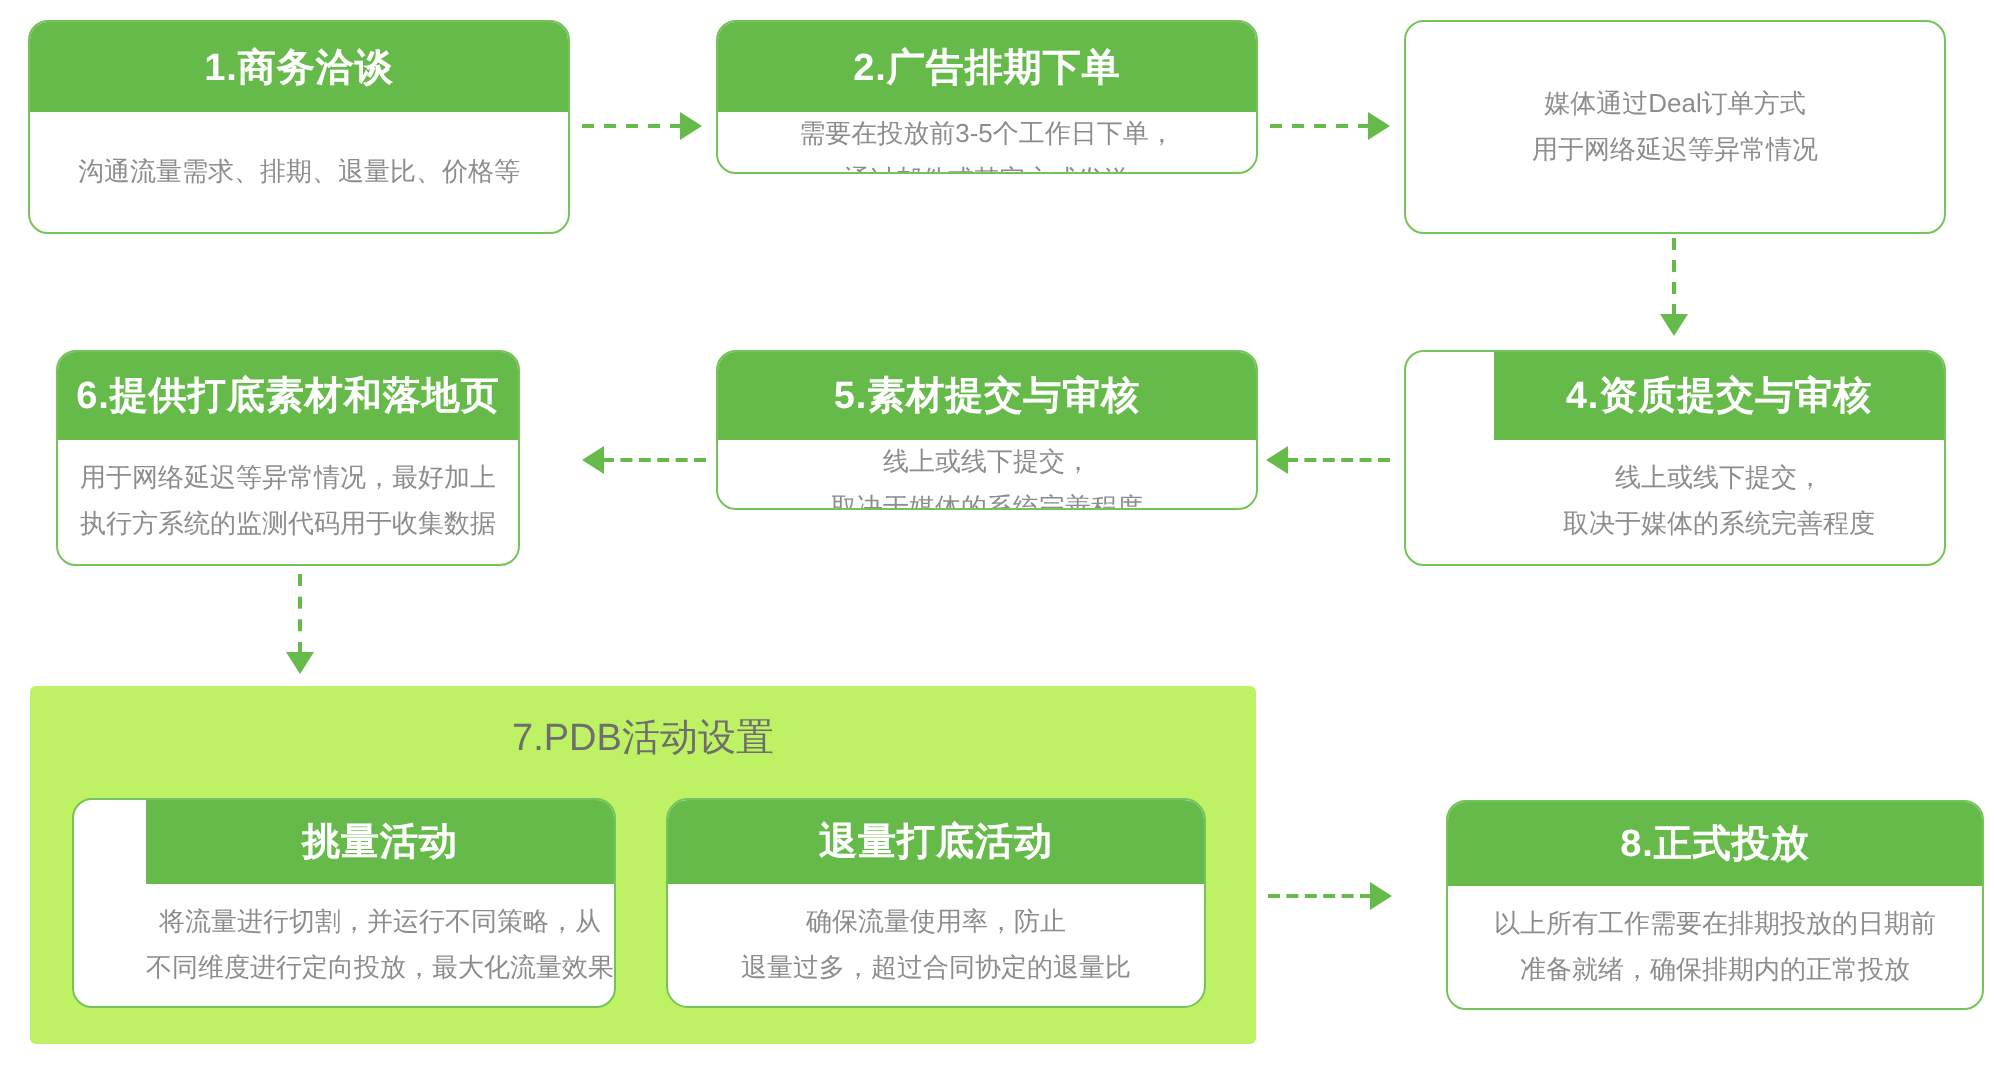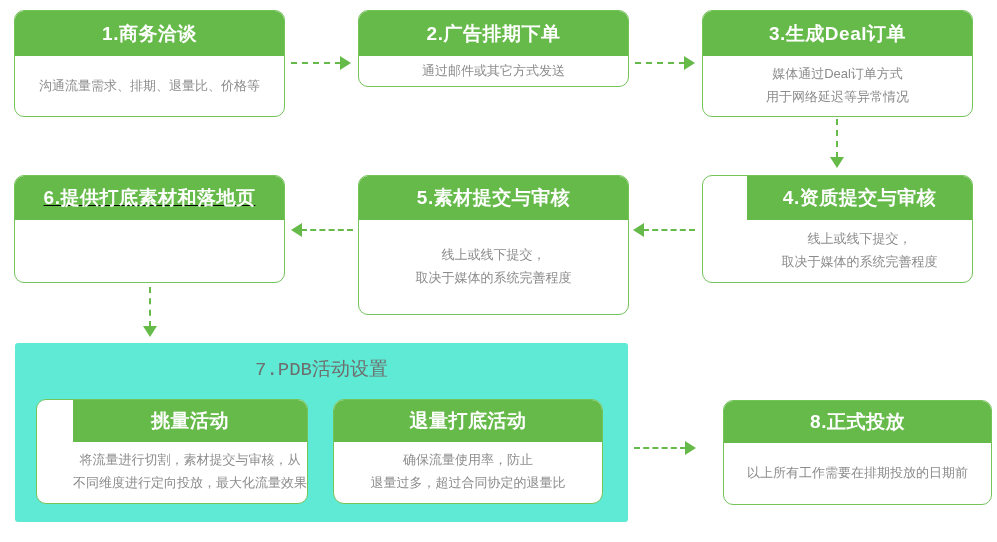--- a/index.html
+++ b/index.html
@@ -24,21 +24,21 @@
   .bd{
     flex:1 1 auto;display:flex;flex-direction:column;justify-content:center;
     text-align:center;font-size:13px;color:#8c8c8c;line-height:1.75;
   }
   .ln{display:block;}
 
   .hd45{height:45px;} .hd44{height:44px;} .hd42{height:42px;}
 
   
   .group{
-    position:absolute;background:#5eead4;border-radius:3px;font-family:Liberation Mono, monospace;
+    position:absolute;background:#bef264;border-radius:3px;
   }
   .group-title{
     margin-top:13px;text-align:center;font-size:19px;color:#6e6e6e;
   }
 
   
   .arrow-h{position:absolute;height:14px;}
   .arrow-h .line{position:absolute;top:6px;border-top:2px dashed #65ba49;}
   .arrow-h.dir-right .line{left:0;right:10px;}
   .arrow-h.dir-right .head{
@@ -57,22 +57,22 @@
   .arrow-v .head{
     position:absolute;bottom:0;left:0;width:0;height:0;
     border-left:7px solid transparent;border-right:7px solid transparent;
     border-top:11px solid #65ba49;
   }
 
   
   #b1{left:14px;top:10px;width:271px;height:107px;}
   #b2{left:358px;top:10px;width:271px;height:77px;}
   #b3{left:702px;top:10px;width:271px;height:107px;}
-  #b6{left:14px;top:175px;width:271px;height:108px;text-decoration:underline;}
-  #b5{left:358px;top:175px;width:271px;height:140px;}
+  #b6{left:28px;top:175px;width:232px;height:108px;}
+  #b5{left:358px;top:175px;width:271px;height:80px;}
   #b4{left:702px;top:175px;width:271px;height:108px;padding-left:44px;}
   #c7{left:15px;top:343px;width:613px;height:179px;}
   #s71{left:21px;top:56px;width:272px;height:105px;position:absolute;padding-left:36px;}
   #s72{left:318px;top:56px;width:270px;height:105px;position:absolute;border-radius:11px;}
   #b8{left:703px;top:400px;width:269px;height:105px;margin-left:20px;}
 
   #a12{left:291px;top:56px;width:60px;}
   #a23{left:635px;top:56px;width:60px;}
   #a34{left:830px;top:119px;height:49px;}
   #a45{left:633px;top:223px;width:62px;}
@@ -94,31 +94,31 @@
   </div>
 
   <div class="arrow-h dir-right" id="a12">
     <div class="line"></div>
     <div class="head"></div>
   </div>
 
   <div class="box" id="b2">
     <div class="hd hd45">2.广告排期下单</div>
     <div class="bd">
+      <span class="ln">需要在投放前3-5个工作日下单，</span>
       <span class="ln">通过邮件或其它方式发送</span>
     </div>
   </div>
 
   <div class="arrow-h dir-right" id="a23">
     <div class="line"></div>
     <div class="head"></div>
   </div>
 
   <div class="box" id="b3">
-    <div class="hd hd45">3.生成Deal订单</div>
     <div class="bd">
       <span class="ln">媒体通过Deal订单方式</span>
       <span class="ln">用于网络延迟等异常情况</span>
     </div>
   </div>
 
   <div class="arrow-v" id="a34">
     <div class="line"></div>
     <div class="head"></div>
   </div>
@@ -144,34 +144,38 @@
     </div>
   </div>
 
   <div class="arrow-h dir-left" id="a56">
     <div class="head"></div>
     <div class="line"></div>
   </div>
 
   <div class="box" id="b6">
     <div class="hd hd44">6.提供打底素材和落地页</div>
+    <div class="bd">
+      <span class="ln">用于网络延迟等异常情况，最好加上</span>
+      <span class="ln">执行方系统的监测代码用于收集数据</span>
+    </div>
   </div>
 
   <div class="arrow-v" id="a67">
     <div class="line"></div>
     <div class="head"></div>
   </div>
 
   <div class="group" id="c7">
     <div class="group-title">7.PDB活动设置</div>
 
     <div class="box" id="s71">
       <div class="hd hd42">挑量活动</div>
       <div class="bd">
-        <span class="ln">将流量进行切割，素材提交与审核，从</span>
+        <span class="ln">将流量进行切割，并运行不同策略，从</span>
         <span class="ln">不同维度进行定向投放，最大化流量效果</span>
       </div>
     </div>
 
     <div class="box" id="s72">
       <div class="hd hd42">退量打底活动</div>
       <div class="bd">
         <span class="ln">确保流量使用率，防止</span>
         <span class="ln">退量过多，超过合同协定的退量比</span>
       </div>
@@ -180,16 +184,17 @@
 
   <div class="arrow-h dir-right" id="a78">
     <div class="line"></div>
     <div class="head"></div>
   </div>
 
   <div class="box" id="b8">
     <div class="hd hd42">8.正式投放</div>
     <div class="bd">
       <span class="ln">以上所有工作需要在排期投放的日期前</span>
+      <span class="ln">准备就绪，确保排期内的正常投放</span>
     </div>
   </div>
 
 </div>
 
 </body></html>

